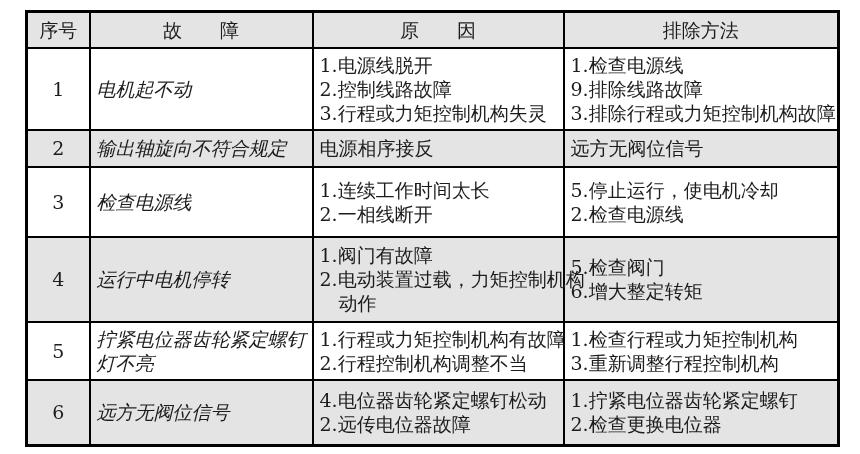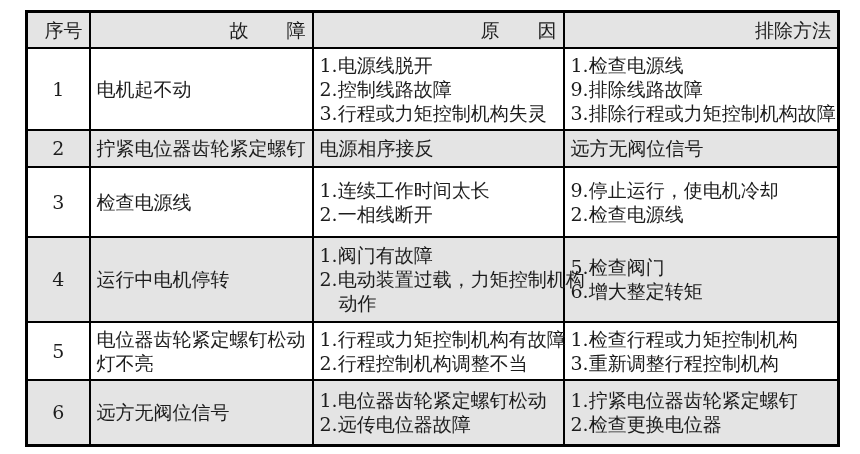--- a/index.html
+++ b/index.html
@@ -31,33 +31,33 @@
     vertical-align: middle;
     font-weight: normal;
     box-sizing: border-box;
   }
   col.c-no     { width: 63px;  }
   col.c-fault  { width: 223px; }
   col.c-cause  { width: 251px; }
   col.c-remedy { width: 275px; }
 
   thead tr { height: 36px; }
-  thead th { text-align: right; background: #e4e4e4; }
+  thead th { text-align: center; background: #e4e4e4; }
 
   tbody tr:nth-child(1) { height: 74px; }
   tbody tr:nth-child(2) { height: 37px; }
   tbody tr:nth-child(3) { height: 70px; }
   tbody tr:nth-child(4) { height: 85px; }
   tbody tr:nth-child(5) { height: 55px; }
   tbody tr:nth-child(6) { height: 66px; }
 
   tbody tr.shaded td { background: #e4e4e4; }
 
   td.no-cell { text-align: center; }
-  td.fault-cell { padding-left: 9px; }
+  td.fault-cell { padding-left: 9px; font-style: italic; }
   td.cause-cell { padding-left: 7px; }
   td.remedy-cell { padding-left: 10px; }
   .line { white-space: nowrap; }
 </style>
 </head>
 <body>
 
 <div class="table-wrap">
   <table class="fault-table">
     <colgroup>
@@ -87,40 +87,40 @@
           </td>
           <td class="remedy-cell">
             <div class="line">1.检查电源线</div>
             <div class="line">9.排除线路故障</div>
             <div class="line">3.排除行程或力矩控制机构故障</div>
           </td>
         </tr>
         <tr class="shaded">
           <td class="no-cell">2</td>
           <td class="fault-cell">
-            <div class="line">拧紧电位器齿轮紧定螺钉</div>
+            <div class="line">输出轴旋向不符合规定</div>
           </td>
           <td class="cause-cell">
             <div class="line">电源相序接反</div>
           </td>
           <td class="remedy-cell">
             <div class="line">远方无阀位信号</div>
           </td>
         </tr>
         <tr>
           <td class="no-cell">3</td>
           <td class="fault-cell">
             <div class="line">检查电源线</div>
           </td>
           <td class="cause-cell">
             <div class="line">1.连续工作时间太长</div>
             <div class="line">2.一相线断开</div>
           </td>
           <td class="remedy-cell">
-            <div class="line">9.停止运行，使电机冷却</div>
+            <div class="line">5.停止运行，使电机冷却</div>
             <div class="line">2.检查电源线</div>
           </td>
         </tr>
         <tr class="shaded">
           <td class="no-cell">4</td>
           <td class="fault-cell">
             <div class="line">运行中电机停转</div>
           </td>
           <td class="cause-cell">
             <div class="line">1.阀门有故障</div>
@@ -128,39 +128,39 @@
             <div class="line">　动作</div>
           </td>
           <td class="remedy-cell">
             <div class="line">5.检查阀门</div>
             <div class="line">6.增大整定转矩</div>
           </td>
         </tr>
         <tr>
           <td class="no-cell">5</td>
           <td class="fault-cell">
-            <div class="line">电位器齿轮紧定螺钉松动</div>
+            <div class="line">拧紧电位器齿轮紧定螺钉</div>
             <div class="line">灯不亮</div>
           </td>
           <td class="cause-cell">
             <div class="line">1.行程或力矩控制机构有故障</div>
             <div class="line">2.行程控制机构调整不当</div>
           </td>
           <td class="remedy-cell">
             <div class="line">1.检查行程或力矩控制机构</div>
             <div class="line">3.重新调整行程控制机构</div>
           </td>
         </tr>
         <tr class="shaded">
           <td class="no-cell">6</td>
           <td class="fault-cell">
             <div class="line">远方无阀位信号</div>
           </td>
           <td class="cause-cell">
-            <div class="line">1.电位器齿轮紧定螺钉松动</div>
+            <div class="line">4.电位器齿轮紧定螺钉松动</div>
             <div class="line">2.远传电位器故障</div>
           </td>
           <td class="remedy-cell">
             <div class="line">1.拧紧电位器齿轮紧定螺钉</div>
             <div class="line">2.检查更换电位器</div>
           </td>
         </tr>
       </tbody>
   </table>
 </div>

